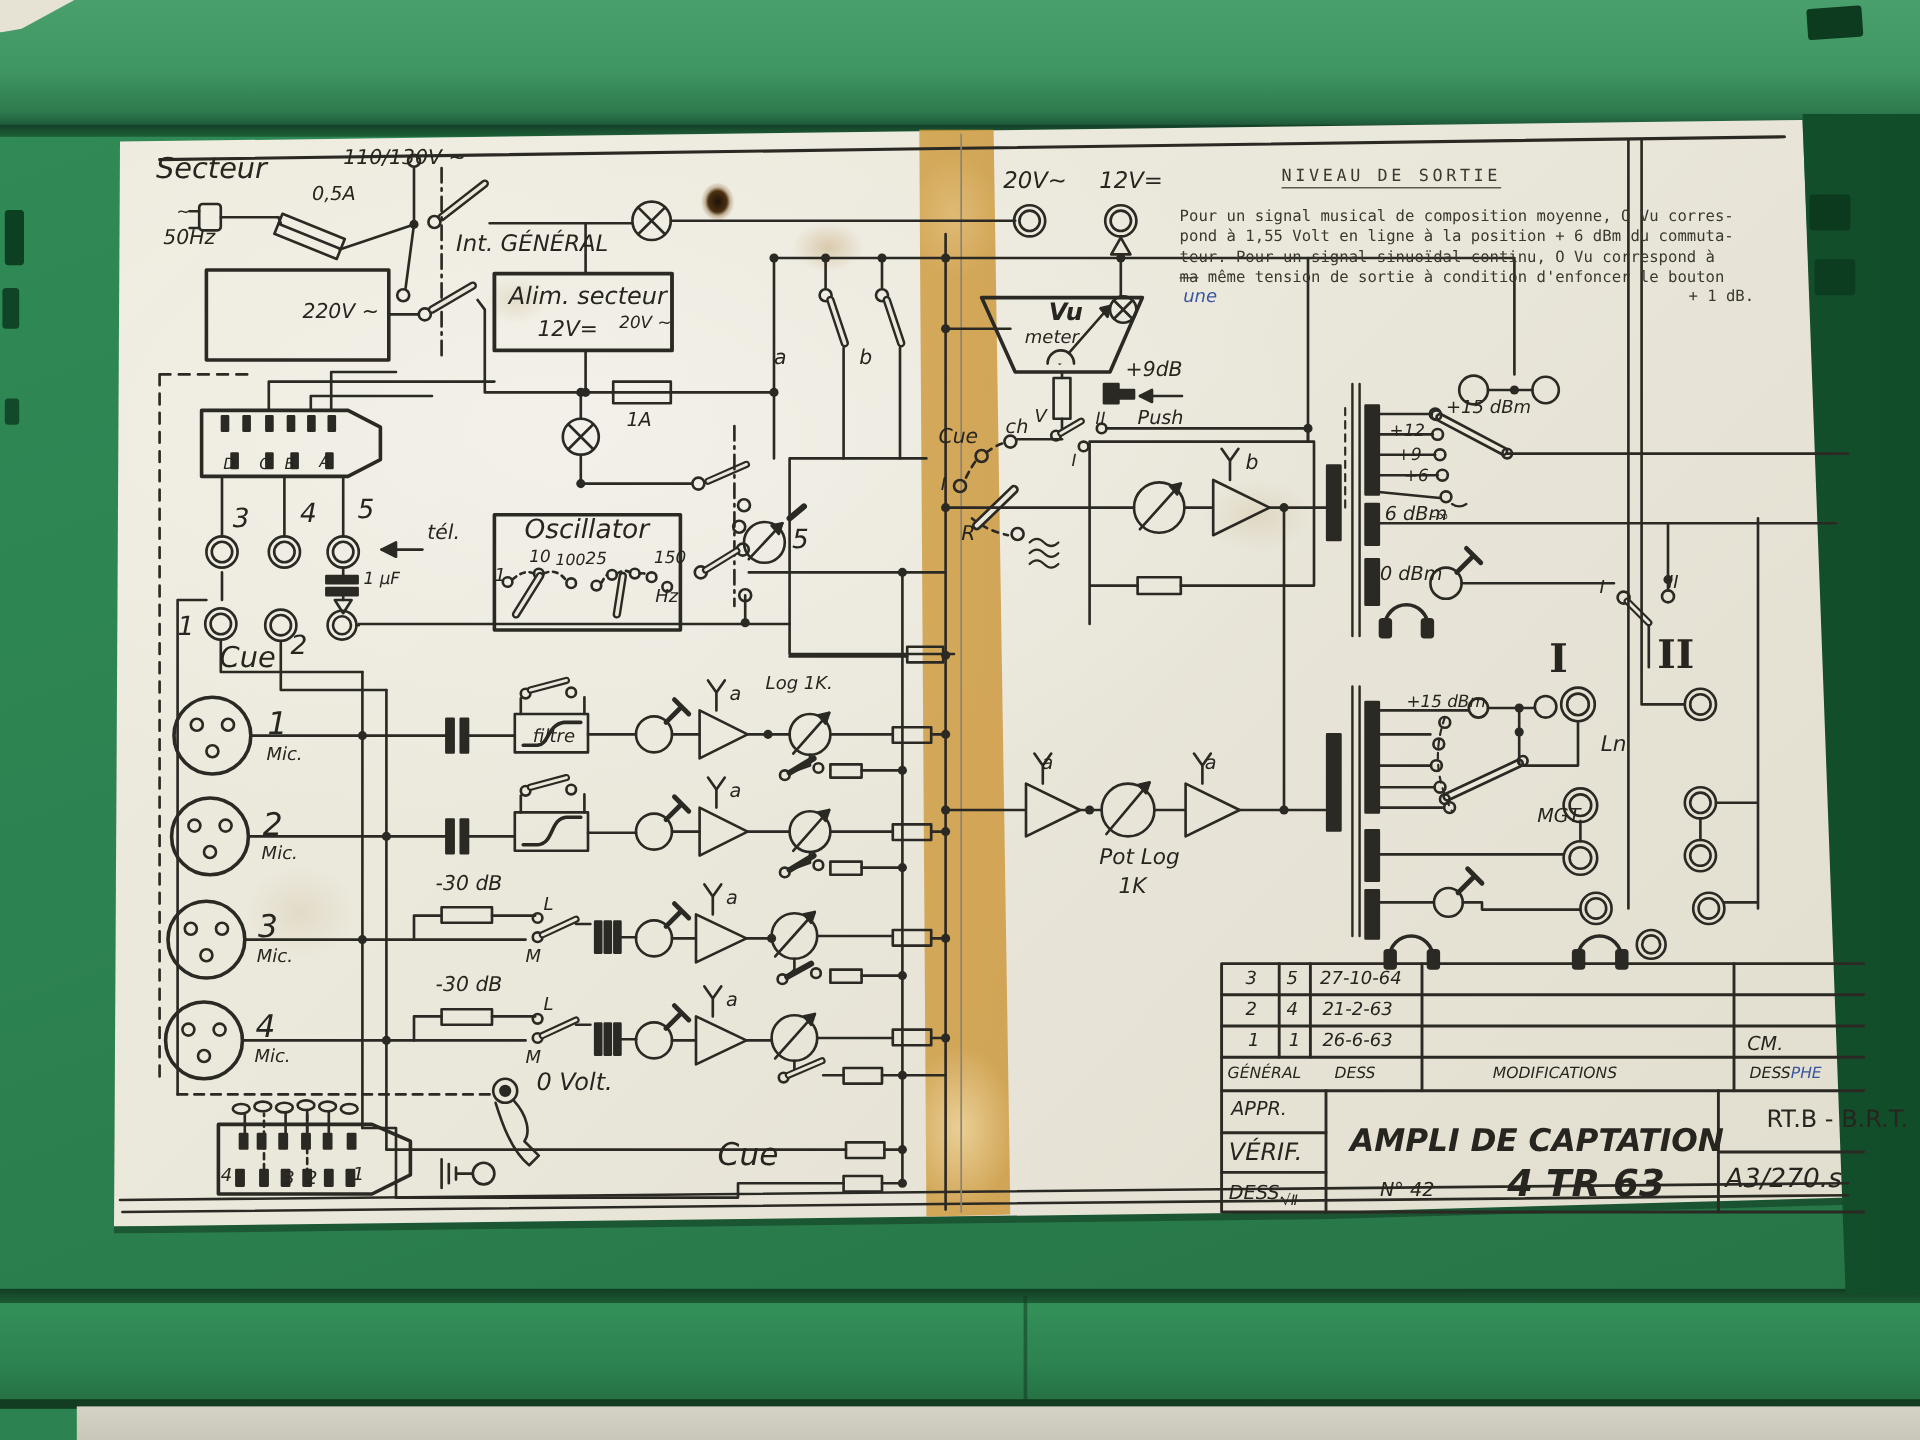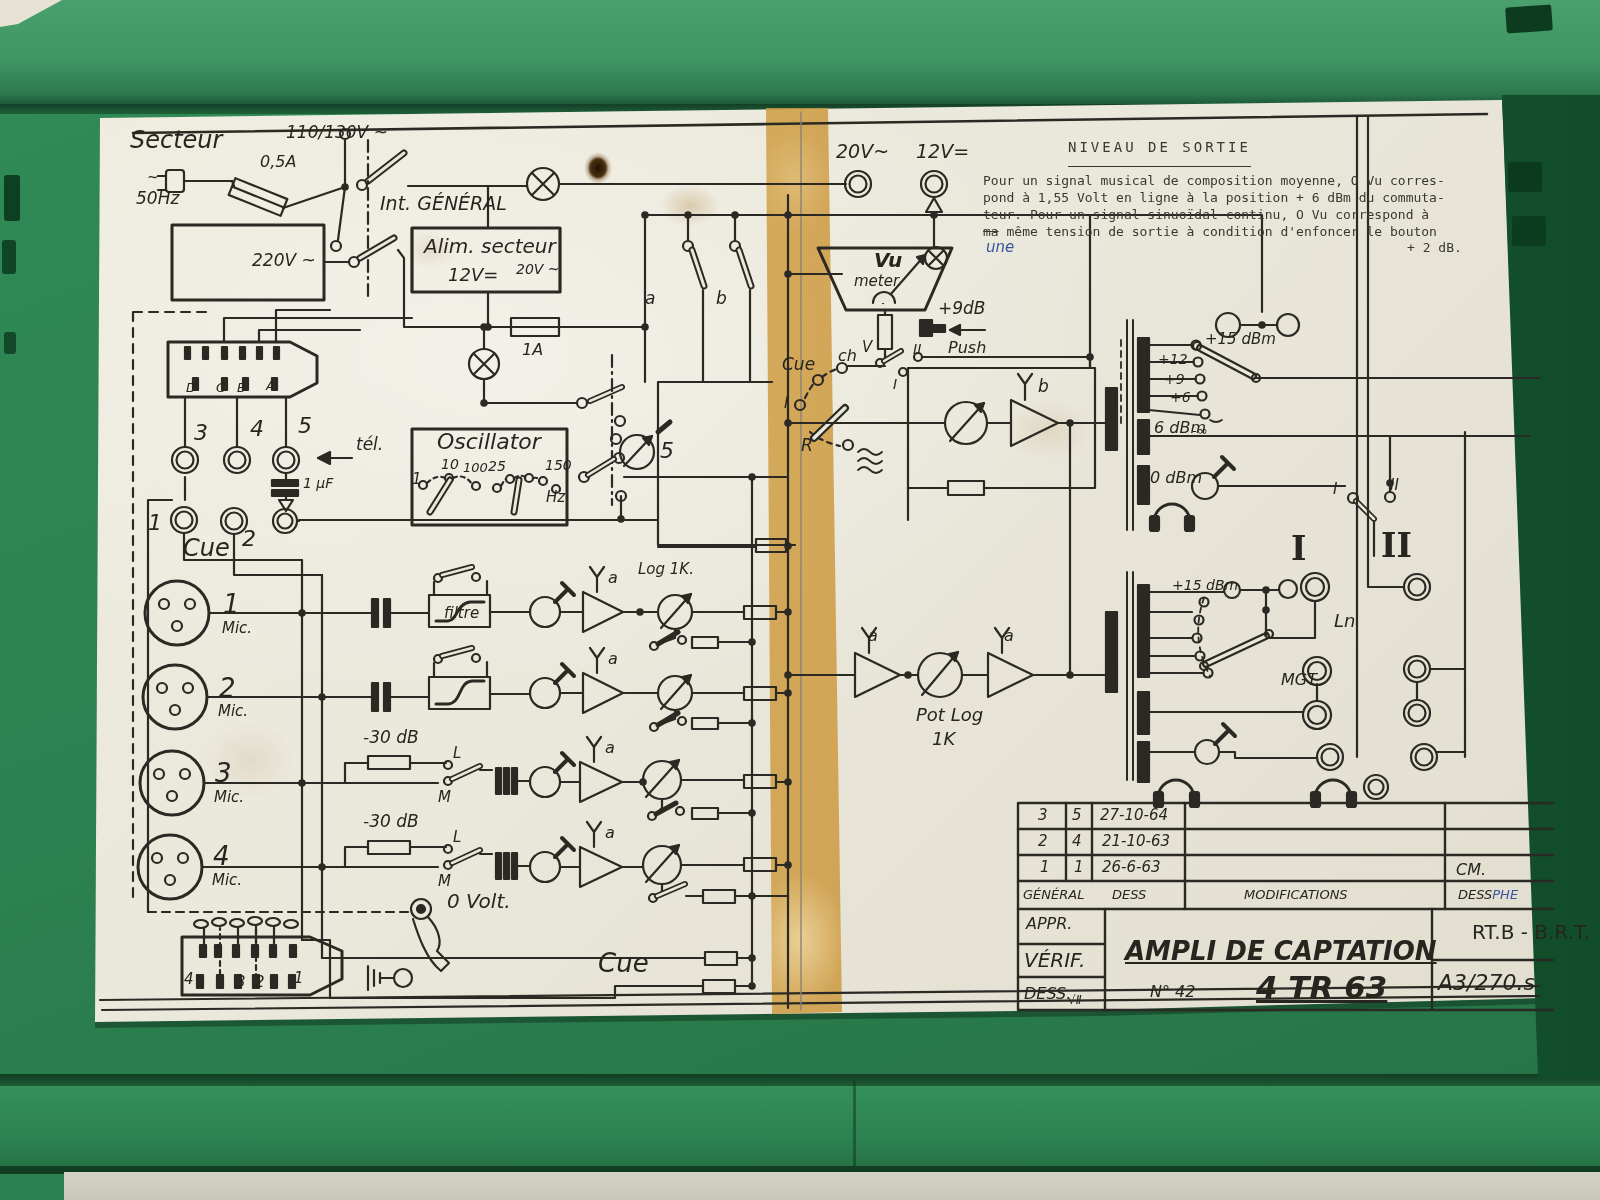--- a/index.html
+++ b/index.html
@@ -51,23 +51,23 @@
     background:
       radial-gradient(60px 90px at 800px 940px,rgba(240,212,150,.85),rgba(240,212,150,0) 75%),
       radial-gradient(50px 70px at 795px 180px,rgba(235,200,130,.5),rgba(235,200,130,0) 75%),
       linear-gradient(90deg,#b9872e 0%,#d8a84c 30%,#c89238 62%,#aa7a26 100%);}
   svg{position:absolute;left:0;top:0;}
   
   .lbl{position:absolute;font-style:italic;color:#27251f;white-space:nowrap;line-height:1;}
   .mono{font-family:"DejaVu Sans Mono",monospace;font-style:normal;color:#3a3830;}
   .blue{color:#3a55a0;}
   .serif{font-family:"DejaVu Serif",serif;font-style:normal;font-weight:bold;}
-  .bold{font-weight:bold;text-decoration:underline;}
+  .bold{font-weight:bold;}
   .strike{text-decoration:line-through;}
-  #note-title{border-bottom:1.5px solid #3a3830;padding-bottom:12px;letter-spacing:3px;}
+  #note-title{border-bottom:1.5px solid #3a3830;padding-bottom:2px;letter-spacing:3px;}
 </style>
 </head>
 <body>
 
 <div id="scene">
 
   <div class="wood" id="wood-main"></div>
   <div class="wood" id="wood-top"></div>
   <div class="wood" id="wood-top-groove"></div>
   <div class="wood" id="corner-sliver"></div>
@@ -606,21 +606,21 @@
   <div class="lbl" style="left:516px;top:262px;font-size:14px">20V ~</div>
   <div class="lbl" style="left:522px;top:342px;font-size:16px">1A</div>
   <div class="lbl" style="left:645px;top:290px;font-size:17px">a</div>
   <div class="lbl" style="left:716px;top:290px;font-size:17px">b</div>
 
   <div class="lbl mono" id="note-title" style="left:1068px;top:140px;font-size:14px">NIVEAU DE SORTIE</div>
   <div class="lbl mono" style="left:983px;top:174px;font-size:13px">Pour un signal musical de composition moyenne, O Vu corres-</div>
   <div class="lbl mono" style="left:983px;top:191px;font-size:13px">pond à 1,55 Volt en ligne à la position + 6 dBm du commuta-</div>
   <div class="lbl mono" style="left:983px;top:208px;font-size:13px">teur. Pour un signal sinuoïdal continu,  O Vu correspond à</div>
   <div class="lbl mono" style="left:983px;top:225px;font-size:13px"><span class="strike">ma</span><span> même tension de sortie à condition d'enfoncer le bouton</span></div>
-  <div class="lbl mono" style="left:1407px;top:241px;font-size:13px">+ 2 dB.</div>
+  <div class="lbl mono" style="left:1407px;top:241px;font-size:13px">+ 1 dB.</div>
   <div class="lbl blue" style="left:986px;top:240px;font-size:15px">une</div>
 
   <div class="lbl" style="left:836px;top:142px;font-size:19px">20V~</div>
   <div class="lbl" style="left:916px;top:142px;font-size:19px">12V=</div>
   <div class="lbl" style="left:874px;top:250px;font-size:20px;font-weight:bold">Vu</div>
   <div class="lbl" style="left:854px;top:274px;font-size:15px">meter</div>
   <div class="lbl" style="left:938px;top:300px;font-size:17px">+9dB</div>
   <div class="lbl" style="left:948px;top:340px;font-size:16px">Push</div>
   <div class="lbl" style="left:862px;top:340px;font-size:15px">V</div>
   <div class="lbl" style="left:913px;top:342px;font-size:14px">II</div>
@@ -697,21 +697,21 @@
   <div class="lbl" style="left:1334px;top:612px;font-size:18px">Ln</div>
   <div class="lbl" style="left:1281px;top:672px;font-size:16px">MGT.</div>
   <div class="lbl" style="left:1333px;top:482px;font-size:15px">I</div>
   <div class="lbl" style="left:1390px;top:478px;font-size:15px">II</div>
 
   <div class="lbl" style="left:1038px;top:808px;font-size:15px">3</div>
   <div class="lbl" style="left:1072px;top:808px;font-size:15px">5</div>
   <div class="lbl" style="left:1100px;top:808px;font-size:15px">27-10-64</div>
   <div class="lbl" style="left:1038px;top:834px;font-size:15px">2</div>
   <div class="lbl" style="left:1072px;top:834px;font-size:15px">4</div>
-  <div class="lbl" style="left:1102px;top:834px;font-size:15px">21-10-63</div>
+  <div class="lbl" style="left:1102px;top:834px;font-size:15px">21-2-63</div>
   <div class="lbl" style="left:1456px;top:862px;font-size:16px">CM.</div>
   <div class="lbl" style="left:1040px;top:860px;font-size:15px">1</div>
   <div class="lbl" style="left:1074px;top:860px;font-size:15px">1</div>
   <div class="lbl" style="left:1102px;top:860px;font-size:15px">26-6-63</div>
   <div class="lbl" style="left:1023px;top:888px;font-size:13px">GÉNÉRAL</div>
   <div class="lbl" style="left:1112px;top:888px;font-size:13px">DESS</div>
   <div class="lbl" style="left:1244px;top:888px;font-size:13px">MODIFICATIONS</div>
   <div class="lbl" style="left:1458px;top:888px;font-size:13px"><span>DESS</span><span class="blue">PHE</span></div>
   <div class="lbl" style="left:1026px;top:916px;font-size:16px">APPR.</div>
   <div class="lbl" style="left:1024px;top:950px;font-size:20px">VÉRIF.</div>

